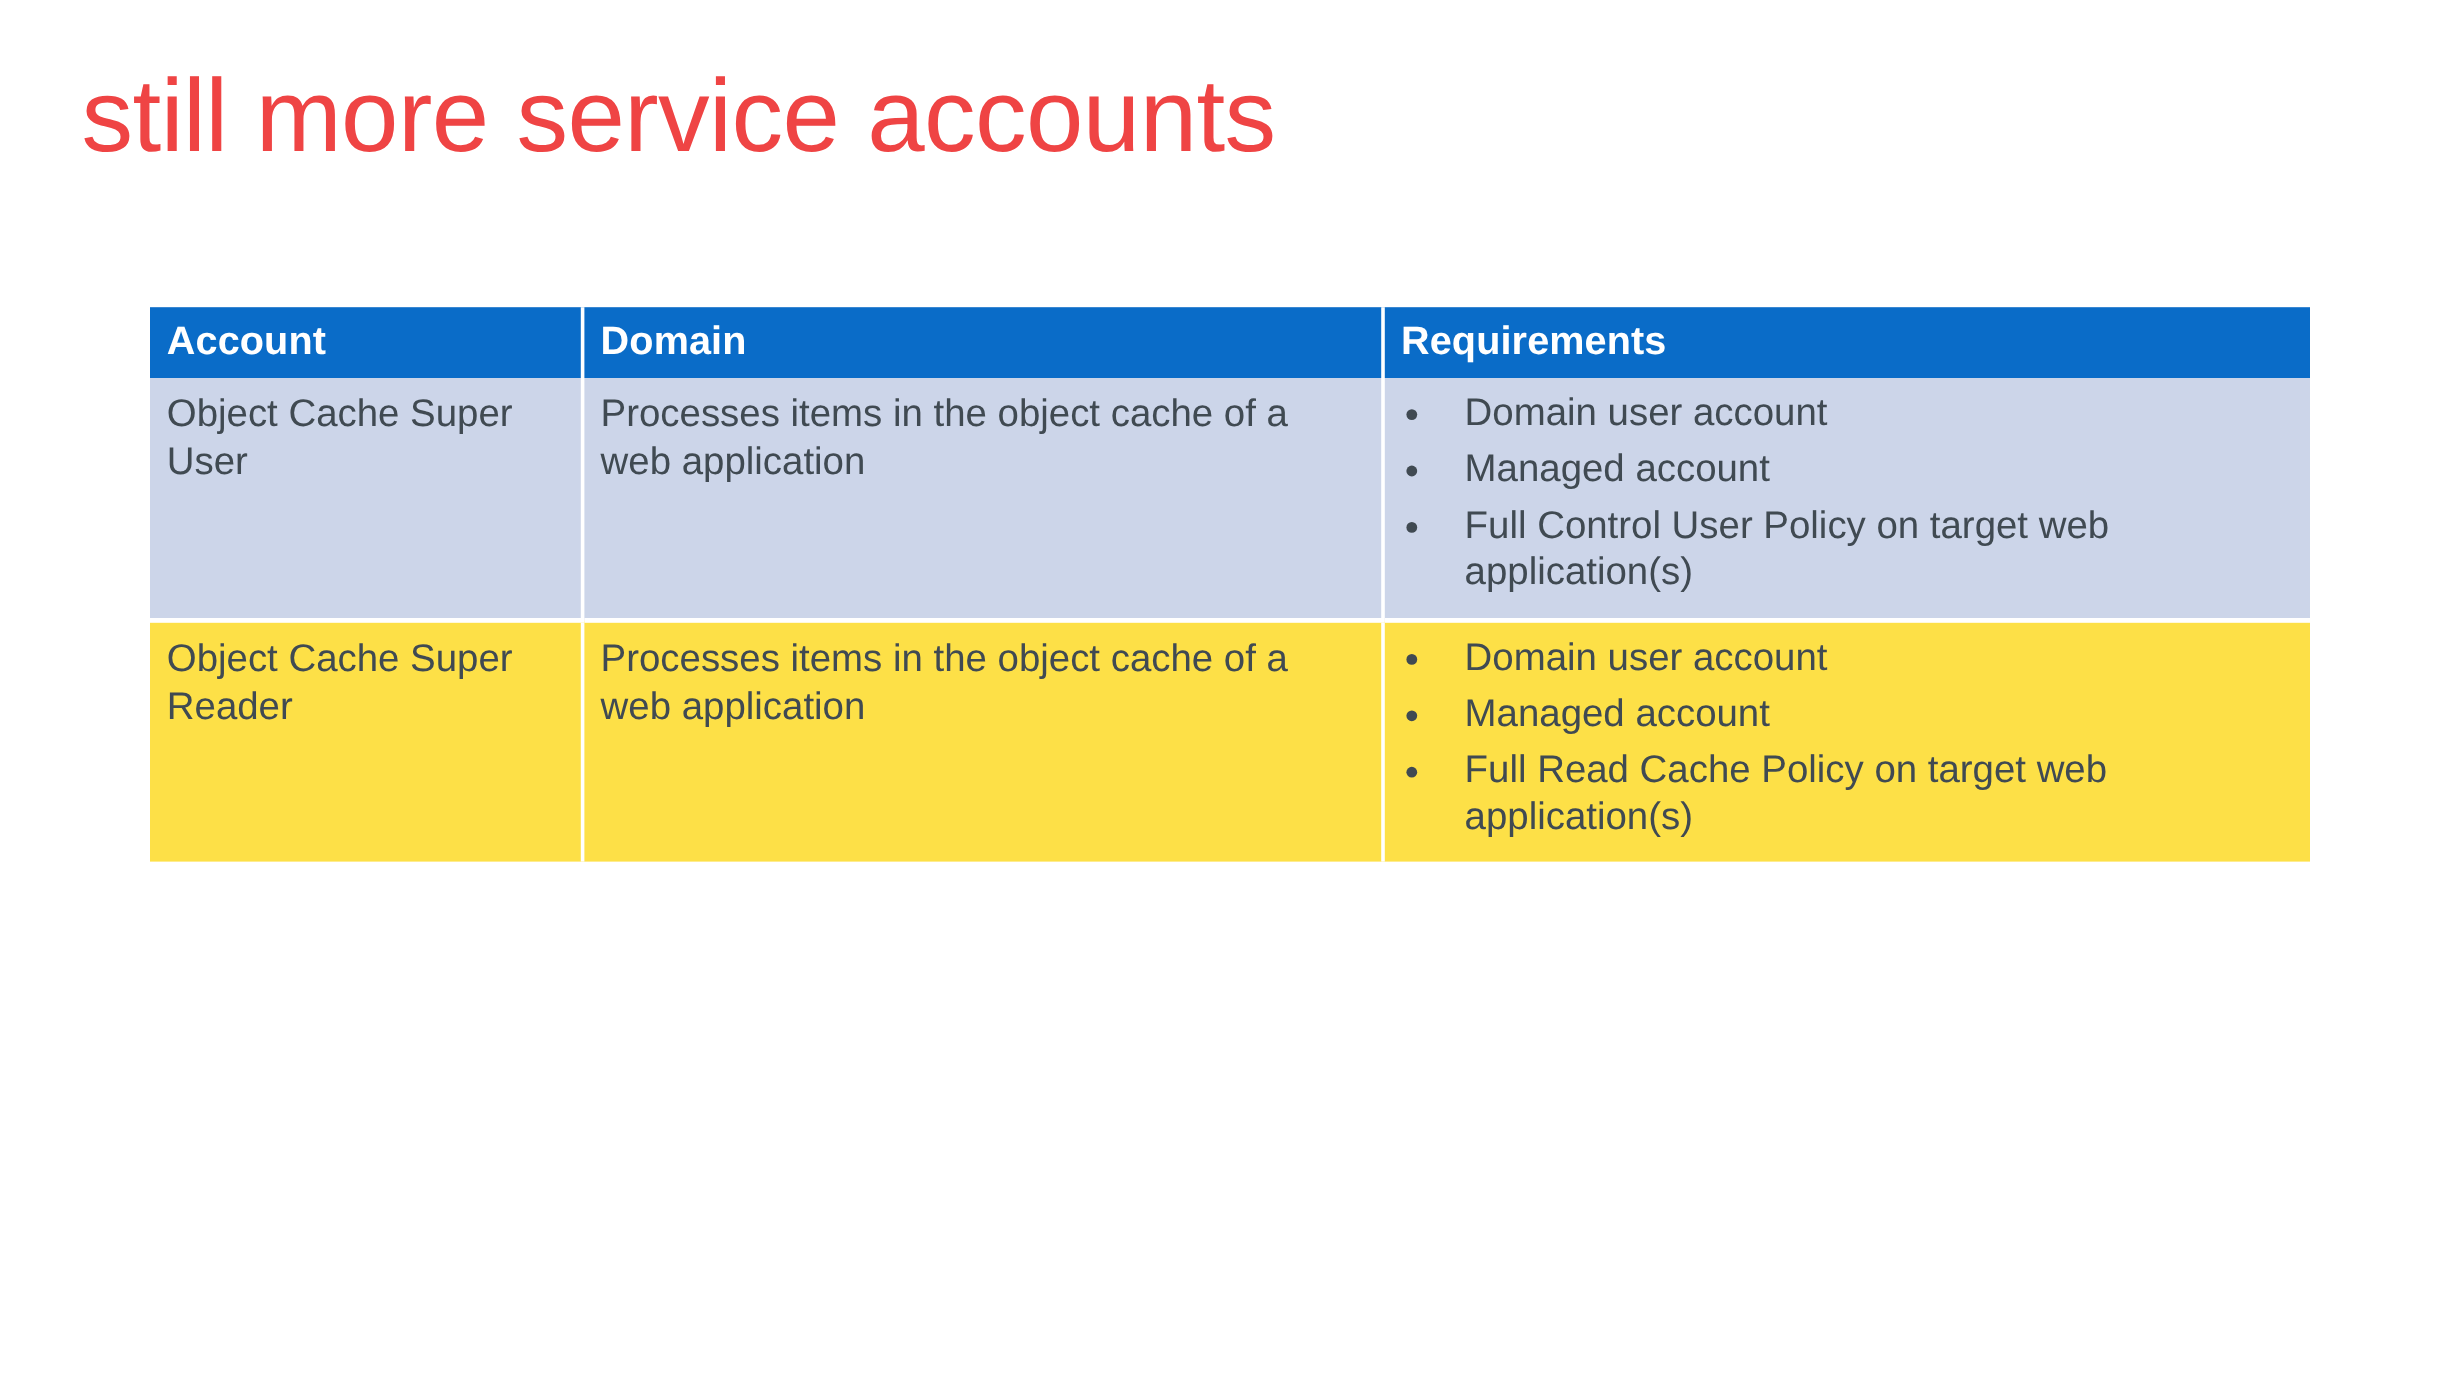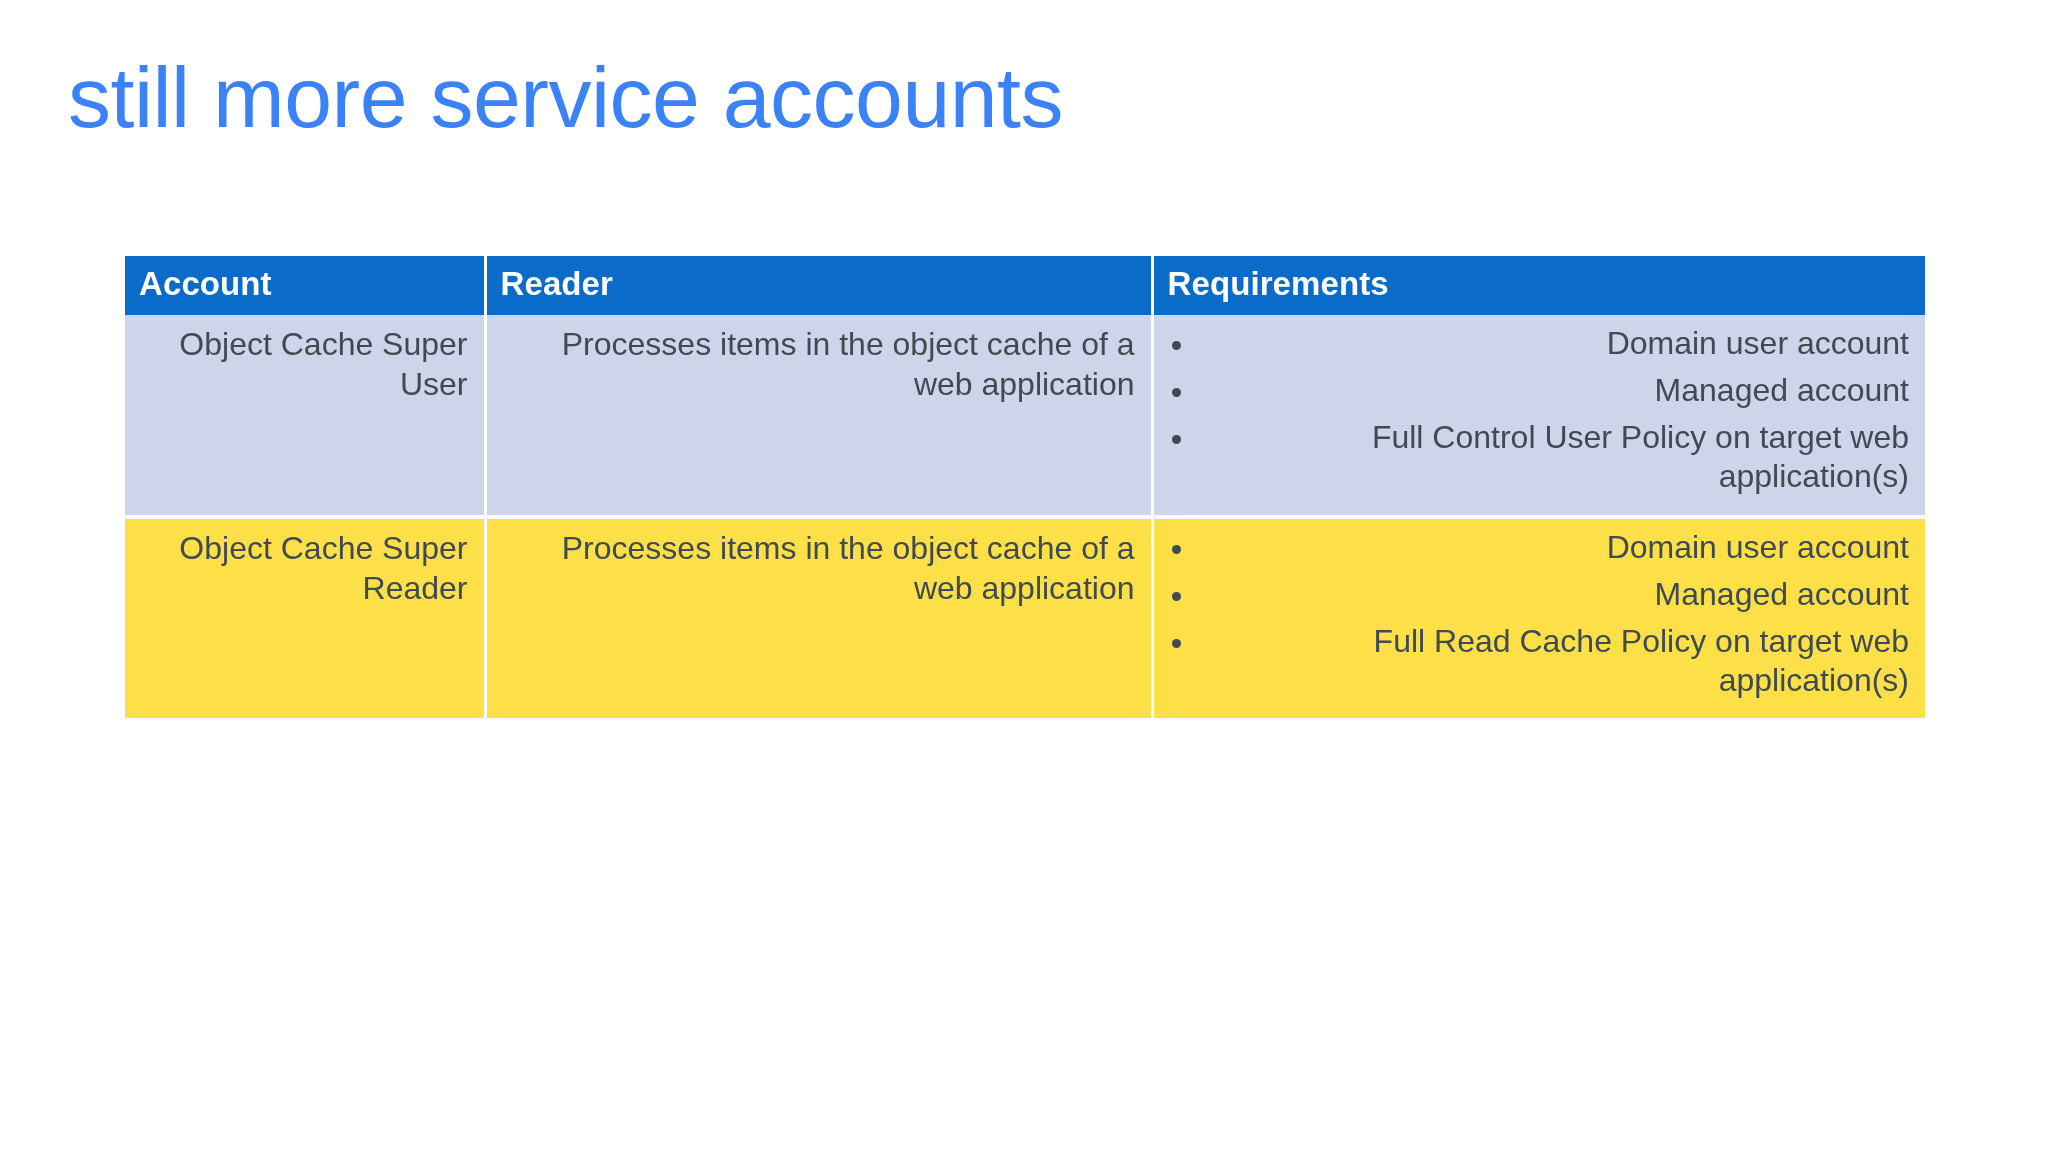--- a/index.html
+++ b/index.html
@@ -24,21 +24,21 @@
 
   
   .slide-title {
     position: absolute;
     left: 68px;
     top: 48px;
     font-size: 86px;
     line-height: 1.15;
     font-weight: 300;
     letter-spacing: -0.5px;
-    color: #3b82f6;
+    color: #ef4444;
     white-space: nowrap;
   }
 
   
   .table-wrap {
     position: absolute;
     left: 125px;
     top: 256px;
     width: 1800px;
   }
@@ -70,21 +70,20 @@
 
   tbody td {
     font-size: 32px;
     color: #404A52;
     vertical-align: top;
     padding: 9px 16px 10px 14px;
     border-right: 3px solid #ffffff;
     border-bottom: 4px solid #ffffff;
     line-height: 1.25;
     box-sizing: border-box;
-    text-align: right;
   }
   tbody td:last-child { border-right: none; }
   tbody tr:last-child td { border-bottom: none; }
 
   tbody tr.row-1 td { background: #CCD5E9; height: 202px; }
   tbody tr.row-2 td { background: #fde047; height: 201px; }
 
   td.req { }
 
   ul.req-list {
@@ -120,21 +119,21 @@
   <div class="table-wrap">
     <table class="acct-table">
       <colgroup>
         <col class="c-account">
         <col class="c-purpose">
         <col class="c-requirements">
       </colgroup>
       <thead>
         <tr>
           <th>Account</th>
-          <th>Reader</th>
+          <th>Domain</th>
           <th>Requirements</th>
         </tr>
       </thead>
       <tbody>
 
         <tr class="row-1">
           <td>Object Cache Super User</td>
           <td>Processes items in the object cache of a web application</td>
           <td class="req">
             <ul class="req-list">

